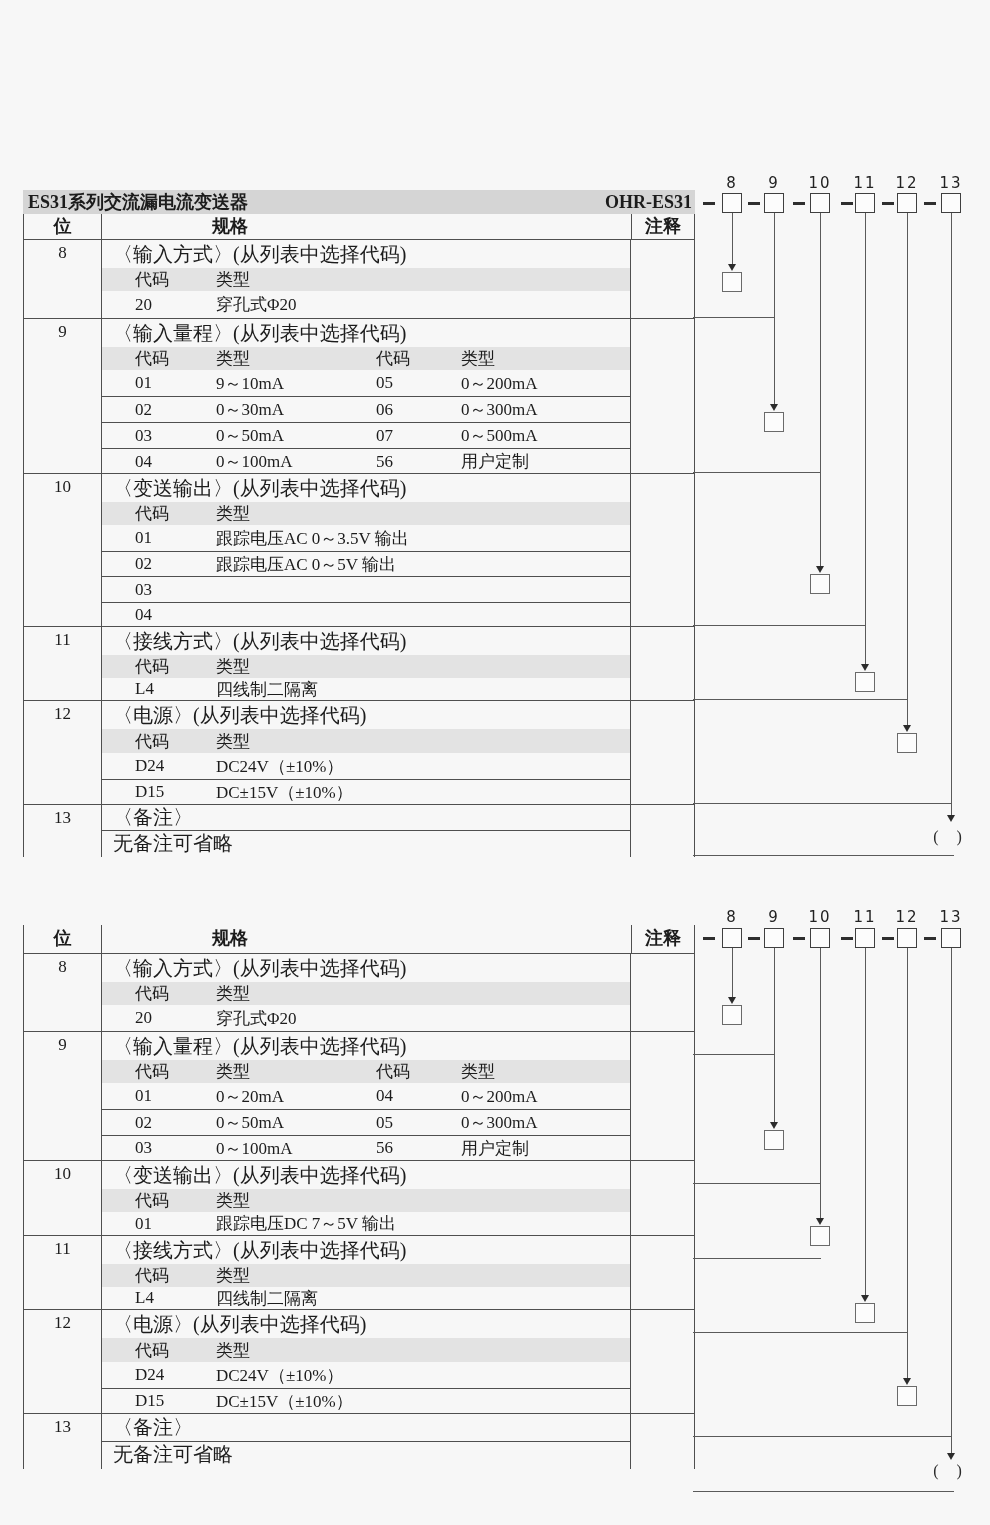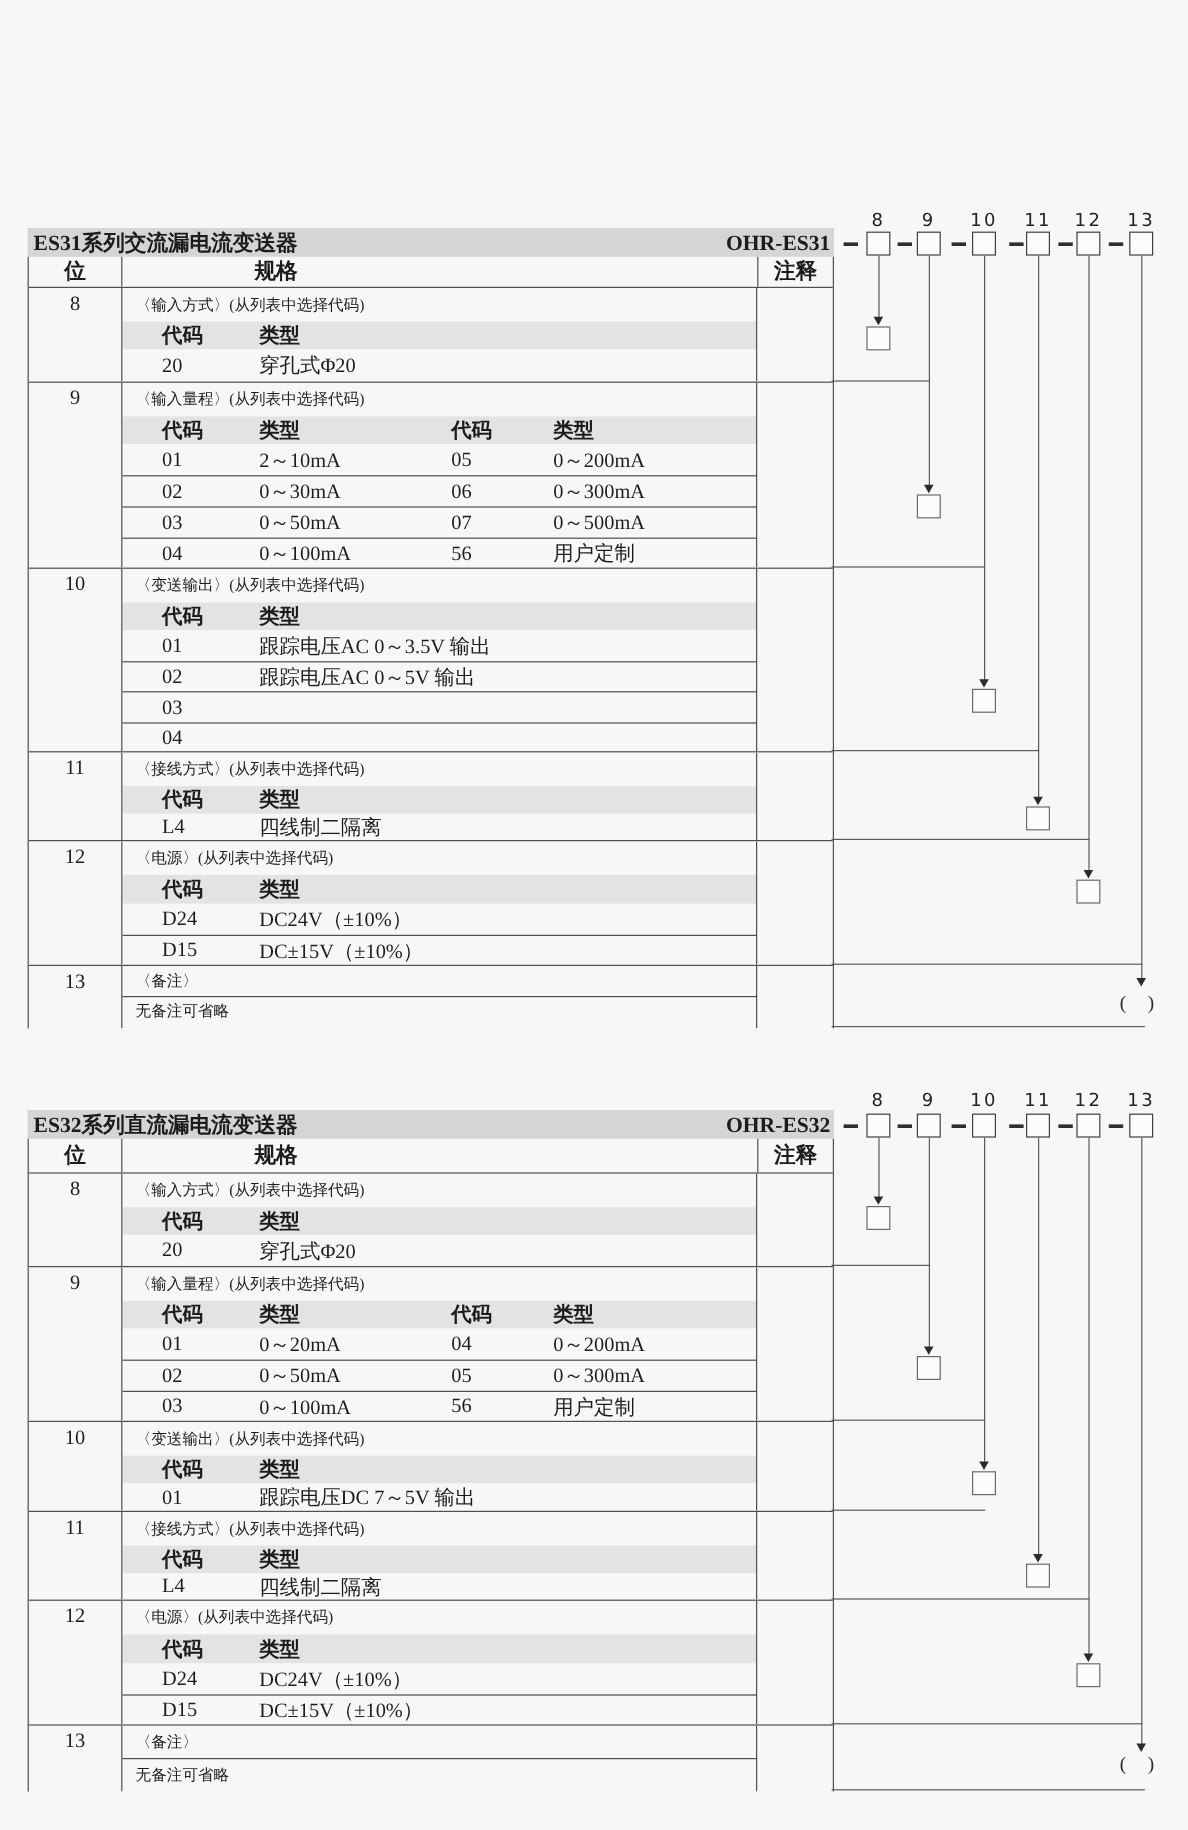--- a/index.html
+++ b/index.html
@@ -26,24 +26,24 @@
   .hd{display:flex;height:25px;border-bottom:1px solid var(--bd);font-weight:bold;font-size:18px}
   .hd .h1{width:77px;border-right:1px solid var(--bd);text-align:center;line-height:24px}
   .hd .h2{flex:1;border-right:1px solid var(--bd);padding-left:110px;line-height:24px;box-sizing:border-box}
   .hd .h3{width:62px;text-align:center;line-height:24px}
   .blk{position:relative;border-bottom:1px solid var(--bd);box-sizing:border-box;overflow:hidden}
   .blk:last-child{border-bottom:none}
   .vl1{position:absolute;left:77px;top:0;bottom:0;border-left:1px solid var(--bd)}
   .vl2{position:absolute;left:606px;top:0;bottom:0;border-left:1px solid var(--bd)}
   .posn{position:absolute;left:0;top:3px;width:77px;text-align:center;font-size:17px}
   .inner{margin-left:78px;margin-right:64px}
-  .spec{height:28px;display:flex;align-items:center;padding-left:11px;font-size:13px;white-space:nowrap}
+  .spec{height:28px;display:flex;align-items:center;padding-left:11px;font-size:20px;white-space:nowrap}
   .crow{display:flex;align-items:center;font-size:17px;box-sizing:border-box;white-space:nowrap}
   .rows .crow + .crow{border-top:1px solid var(--bd)}
-  .band{background:var(--band);font-weight:bold}
+  .band{background:var(--band);font-weight:normal}
   .k{width:114px;padding-left:33px;box-sizing:border-box}
   .t{width:160px}
   .k2{width:85px}
   .t2{flex:1}
   .tw{flex:1}
   .b13line{position:absolute;left:78px;width:529px;border-top:1px solid var(--bd)}
 
   
   .dg-label{position:absolute;width:32px;text-align:center;font-family:"DejaVu Sans","Liberation Sans",sans-serif;
             font-size:15px;letter-spacing:2px;color:#222}
@@ -101,21 +101,21 @@
           <div class="spec">〈输入量程〉(从列表中选择代码)</div>
           <div class="crow band" style="height:23px">
             <span class="k">代码</span>
             <span class="t">类型</span>
             <span class="k2">代码</span>
             <span class="t2">类型</span>
           </div>
           <div class="rows">
             <div class="crow" style="height:26px">
               <span class="k">01</span>
-              <span class="t">2～10mA</span>
+              <span class="t">9～10mA</span>
               <span class="k2">05</span>
               <span class="t2">0～200mA</span>
             </div>
             <div class="crow" style="height:26px">
               <span class="k">02</span>
               <span class="t">0～30mA</span>
               <span class="k2">06</span>
               <span class="t2">0～300mA</span>
             </div>
             <div class="crow" style="height:26px">
@@ -265,24 +265,20 @@
 
     <div class="dg-h" style="left:693px;top:317px;width:82px"></div>
     <div class="dg-h" style="left:693px;top:472px;width:128px"></div>
     <div class="dg-h" style="left:693px;top:625px;width:173px"></div>
     <div class="dg-h" style="left:693px;top:699px;width:215px"></div>
     <div class="dg-h" style="left:693px;top:803px;width:259px"></div>
     <div class="dg-h" style="left:693px;top:855px;width:261px"></div>
   </div>
 
   <div class="tbl" style="top:925px">
-    <div class="tbar">
-      <span>ES32系列直流漏电流变送器</span>
-      <span>OHR-ES32</span>
-    </div>
     <div class="tbody">
       <div class="hd" style="height:28px">
         <div class="h1" style="line-height:27px">位</div>
         <div class="h2" style="line-height:27px">规格</div>
         <div class="h3" style="line-height:27px">注释</div>
       </div>
 
       <div class="blk" style="height:78px">
         <div class="vl1"></div>
           <div class="vl2"></div>

